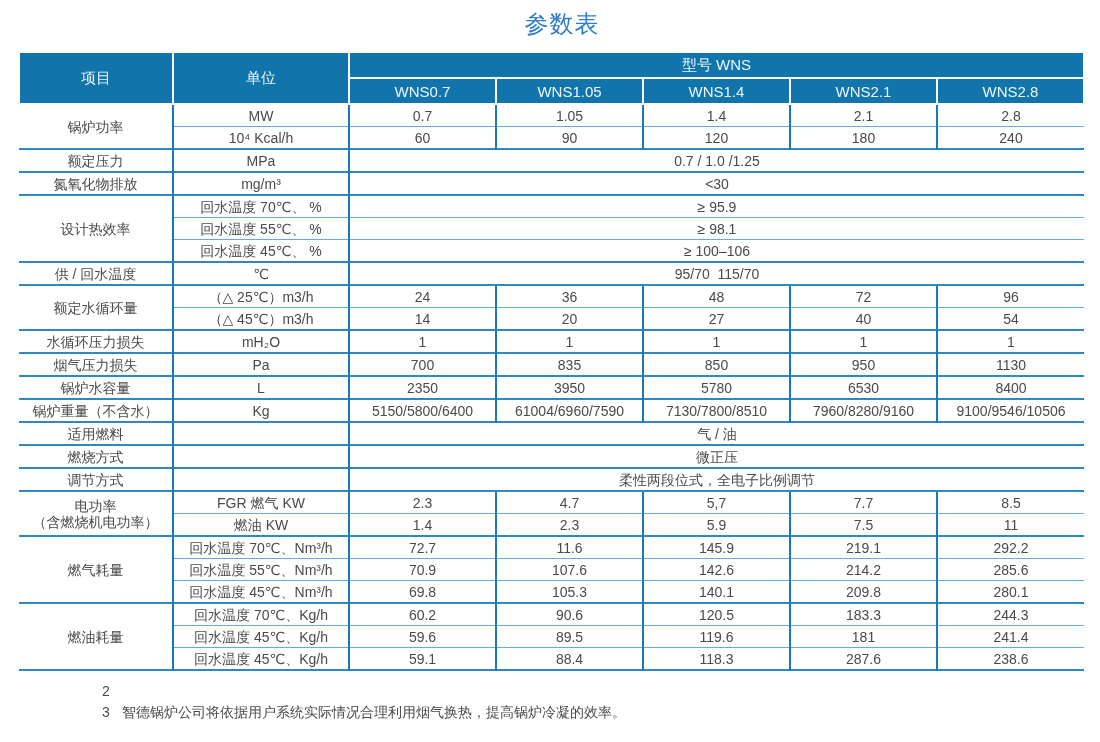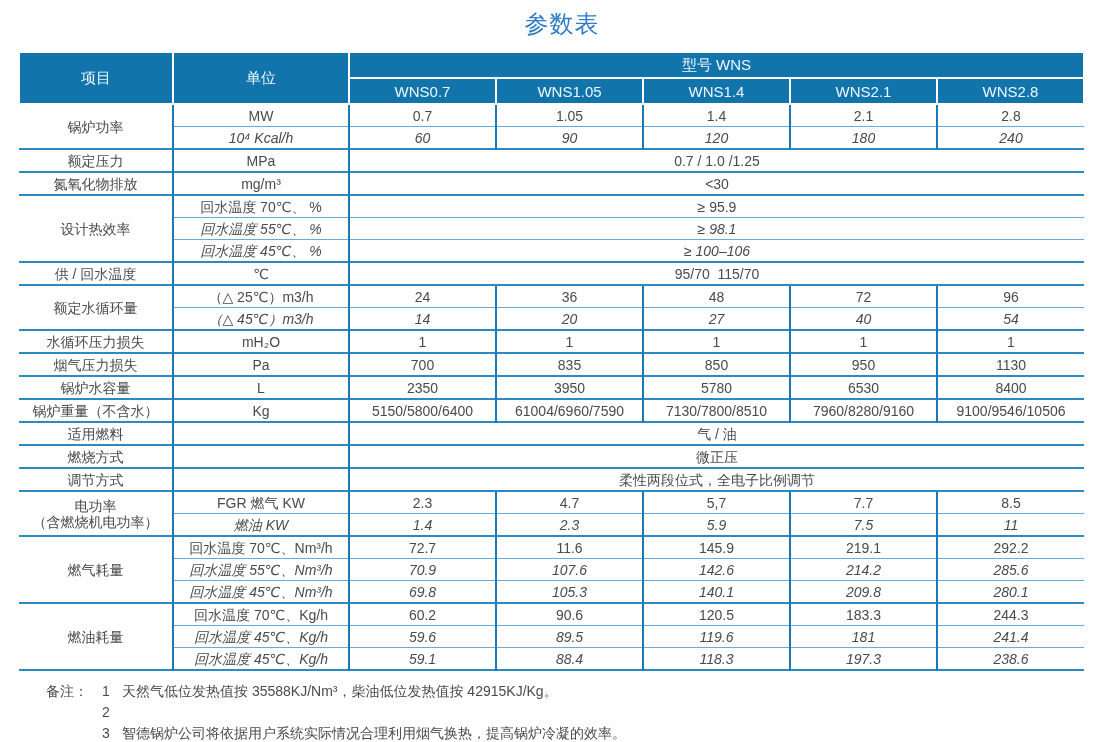--- a/index.html
+++ b/index.html
@@ -23,21 +23,21 @@
     font-size:15px;height:24px;border:2px solid #ffffff;
     padding:0;text-align:center;
   }
   td{
     font-size:14px;text-align:center;height:21px;line-height:20px;
     padding:0 2px;border-left:2px solid #1b79b6;
     white-space:nowrap;overflow:hidden;
   }
   td.item{border-left:none;}
   tr.g > td{border-top:2px solid #2b8ac4;}
-  tr.i > td{border-top:1px solid #66acd8;font-style:italic;}
+  tr.i > td{border-top:1px solid #66acd8;}
   td .l2{line-height:16px;}
   .notes{margin:10px 0 0 46px;font-size:14px;color:#4a4a4a;}
   .note-line{display:flex;line-height:21px;}
   .note-label{width:56px;flex:0 0 56px;}
   .note-num{width:20px;flex:0 0 20px;}
   .note-text{white-space:nowrap;}
 </style>
 </head>
 <body>
 
@@ -241,32 +241,27 @@
       <td>89.5</td>
       <td>119.6</td>
       <td>181</td>
       <td>241.4</td>
     </tr>
     <tr class="i">
       <td class="unit">回水温度 45℃、Kg/h</td>
       <td>59.1</td>
       <td>88.4</td>
       <td>118.3</td>
-      <td>197.3</td>
+      <td>287.6</td>
       <td>238.6</td>
     </tr>
   </tbody>
 </table>
 
 <div class="notes">
-  <div class="note-line">
-    <span class="note-label">备注：</span>
-    <span class="note-num">1</span>
-    <span class="note-text">天然气低位发热值按 35588KJ/Nm³，柴油低位发热值按 42915KJ/Kg。</span>
-  </div>
   <div class="note-line">
     <span class="note-label"></span>
     <span class="note-num">2</span>
   </div>
   <div class="note-line">
     <span class="note-label"></span>
     <span class="note-num">3</span>
     <span class="note-text">智德锅炉公司将依据用户系统实际情况合理利用烟气换热，提高锅炉冷凝的效率。</span>
   </div>
 </div>

